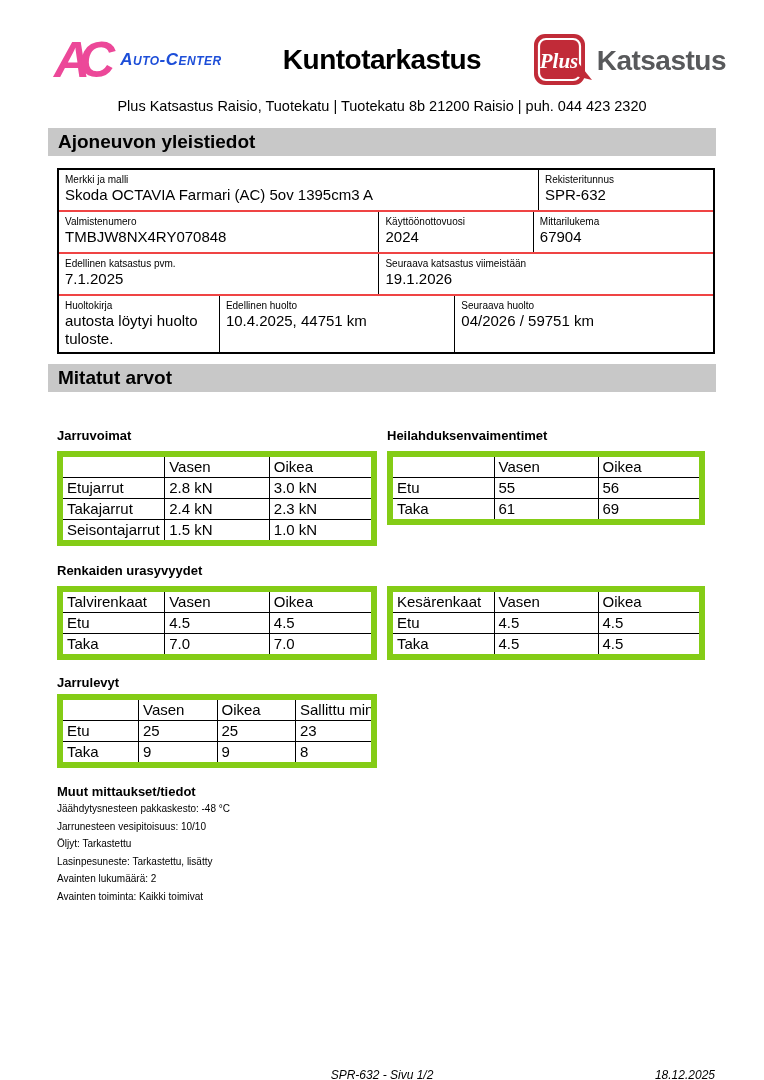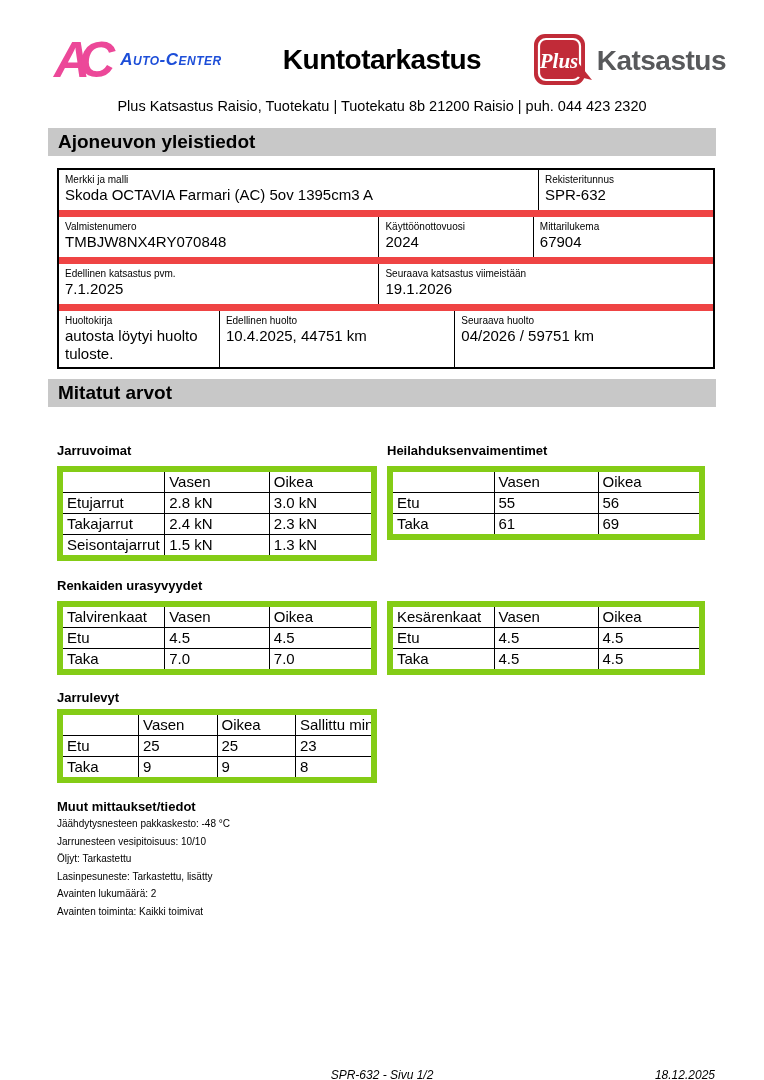--- a/index.html
+++ b/index.html
@@ -39,21 +39,21 @@
 
   
   .section-bar {
     margin-top: 14px; height: 28px; line-height: 28px;
     background: #c8c8c8; font-size: 19px; font-weight: bold; padding-left: 10px;
   }
   .section-bar.second { margin-top: 10px; }
 
   
   .info-table { margin: 12px 0 0 9px; width: 658px; border: 2px solid #000; }
-  .irow { display: flex; border-bottom: 7px solid #ef4444; }
+  .irow { display: flex; border-bottom: 2px solid #ef4444; }
   .irow:last-child { border-bottom: none; }
   .icell { border-right: 1px solid #000; padding: 3px 6px 4px; min-height: 40px; }
   .icell:last-child { border-right: none; }
   .ilabel { font-size: 10px; line-height: 13px; }
   .ivalue { font-size: 15px; line-height: 18px; }
   .w73 { width: 73.4%; } .w266 { width: 26.6%; }
   .w49 { width: 49%; } .w236 { width: 23.6%; } .w274 { width: 27.4%; }
   .w51 { width: 51%; }
   .w246 { width: 24.6%; } .w36 { width: 36%; } .w394 { width: 39.4%; }
 
@@ -187,21 +187,21 @@
           <td>3.0 kN</td>
         </tr>
         <tr>
           <td>Takajarrut</td>
           <td>2.4 kN</td>
           <td>2.3 kN</td>
         </tr>
         <tr>
           <td>Seisontajarrut</td>
           <td>1.5 kN</td>
-          <td>1.3 kN</td>
+          <td>1.0 kN</td>
         </tr>
       </tbody>
         </table>
 
       <table class="mtable t318">
         <tbody>
             <tr>
           <td></td>
           <td>Vasen</td>
           <td>Oikea</td>

